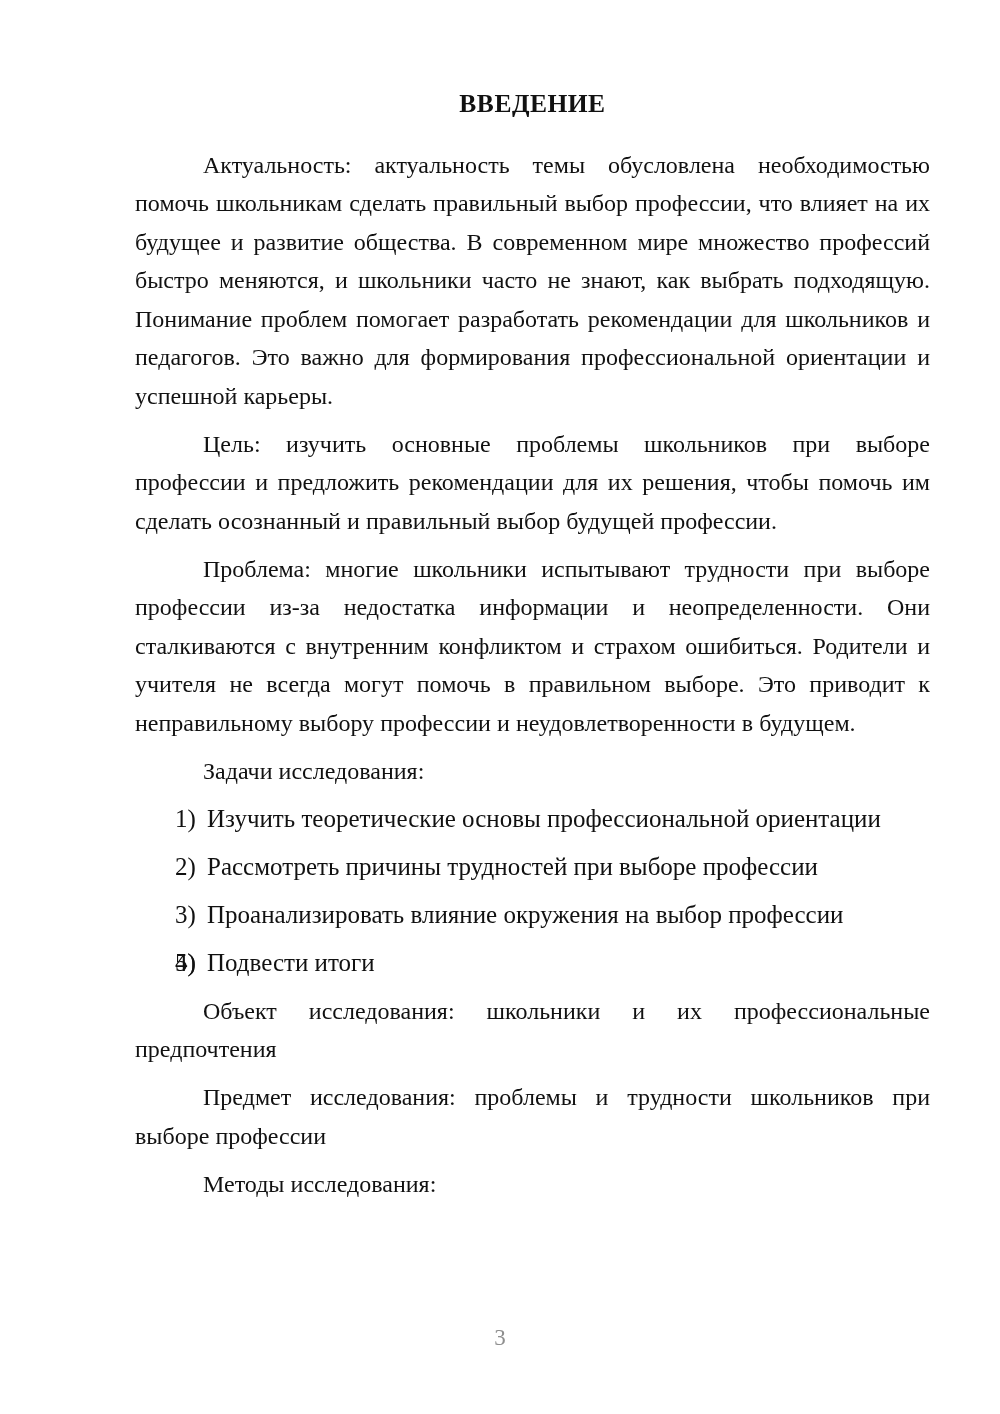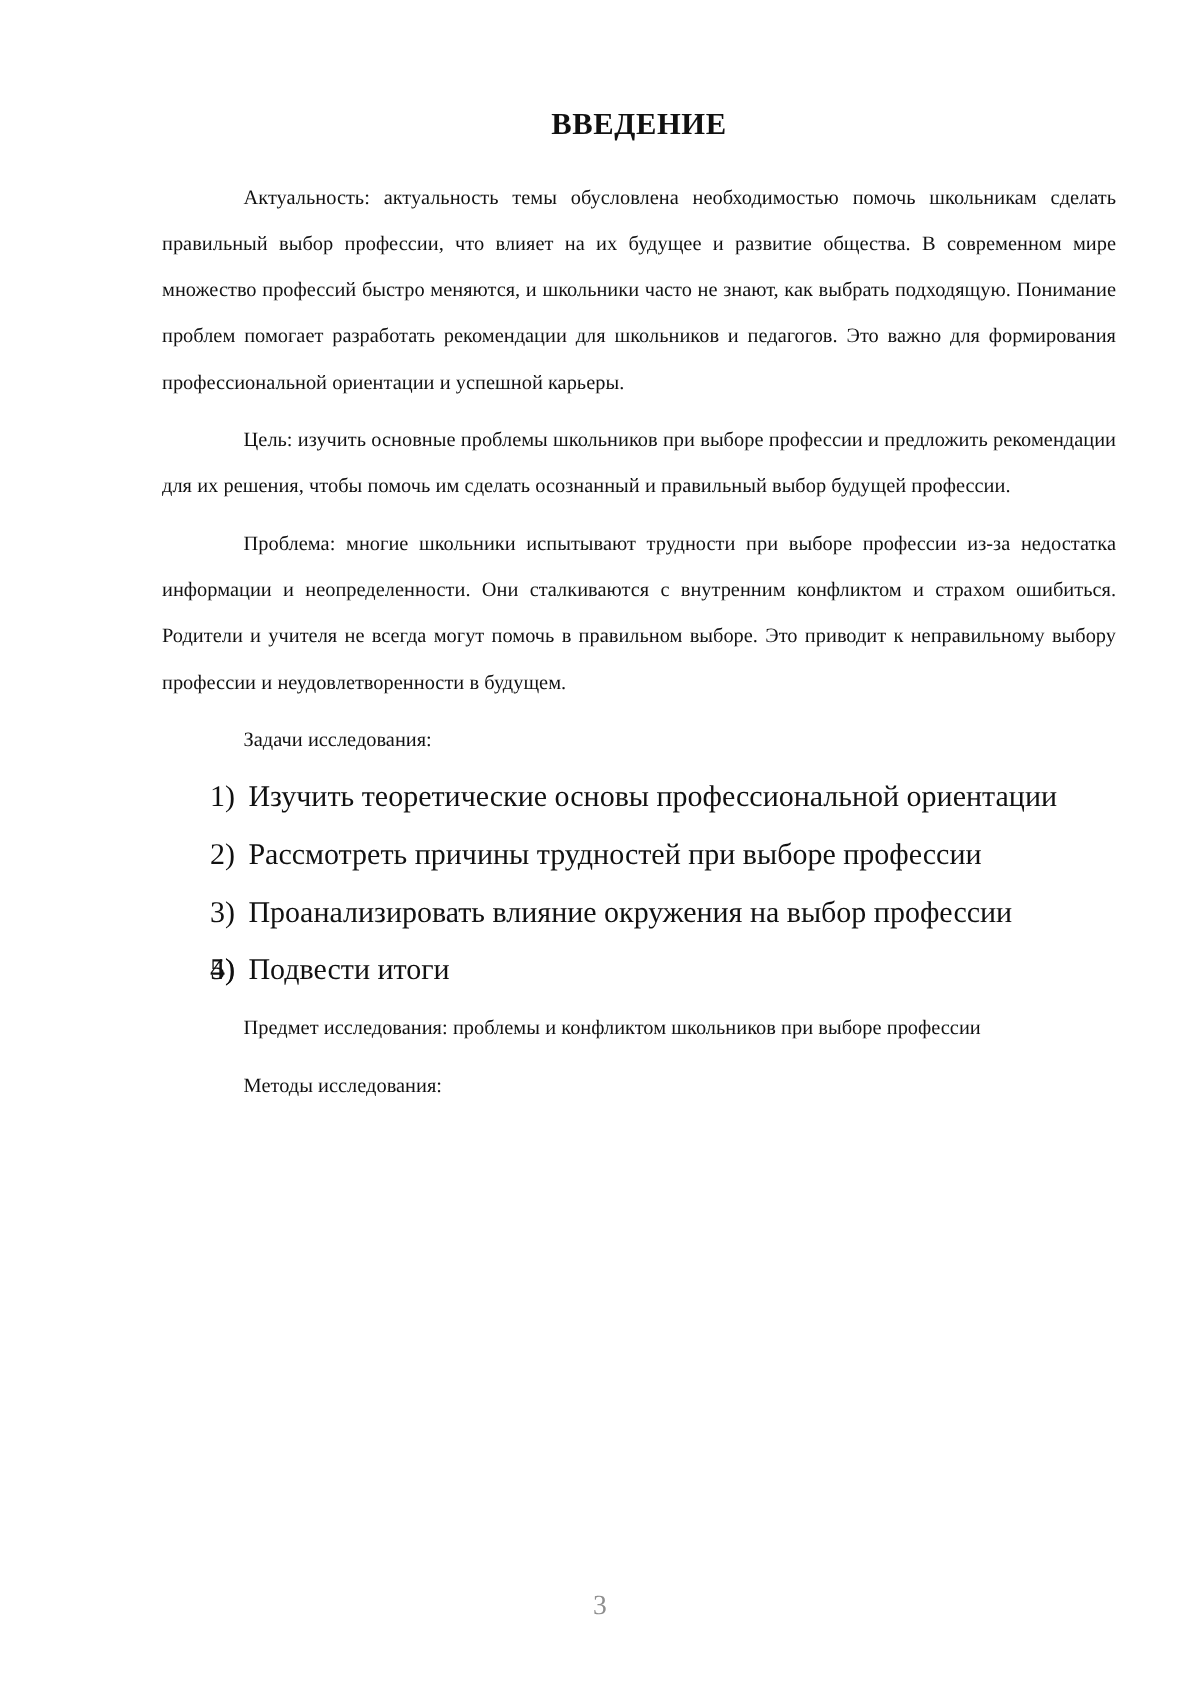--- a/index.html
+++ b/index.html
@@ -38,21 +38,21 @@
   .doc-title {
     font-size: 25.5px;
     font-weight: bold;
     text-align: center;
     letter-spacing: 0.5px;
     margin: 0 0 26px 0;
     line-height: 1.25;
   }
 
   .para {
-    font-size: 17px;
+    font-size: 24px;
     line-height: 38.5px;
     text-align: justify;
     text-justify: inter-word;
     text-indent: 68px;
     margin: 0 0 9.5px 0;
     hyphens: none;
     word-spacing: 0.1px;
   }
 
   .para-plain {
@@ -130,22 +130,23 @@
       </li>
       <li class="list-item">
         <span class="marker">4)</span>
       </li>
       <li class="list-item">
         <span class="marker">5)</span>
         <span class="item-text">Подвести итоги</span>
       </li>
     </ul>
 
+    <p class="para">Объект исследования: школьники и их профессиональные предпочтения</p>
 
-    <p class="para">Предмет исследования: проблемы и конфликтом школьников при выборе профессии</p>
+    <p class="para">Предмет исследования: проблемы и трудности школьников при выборе профессии</p>
 
 
     <p class="para para-plain">Методы исследования:</p>
 
   </div>
 
   <div class="page-number">3</div>
 
 </div>
 

